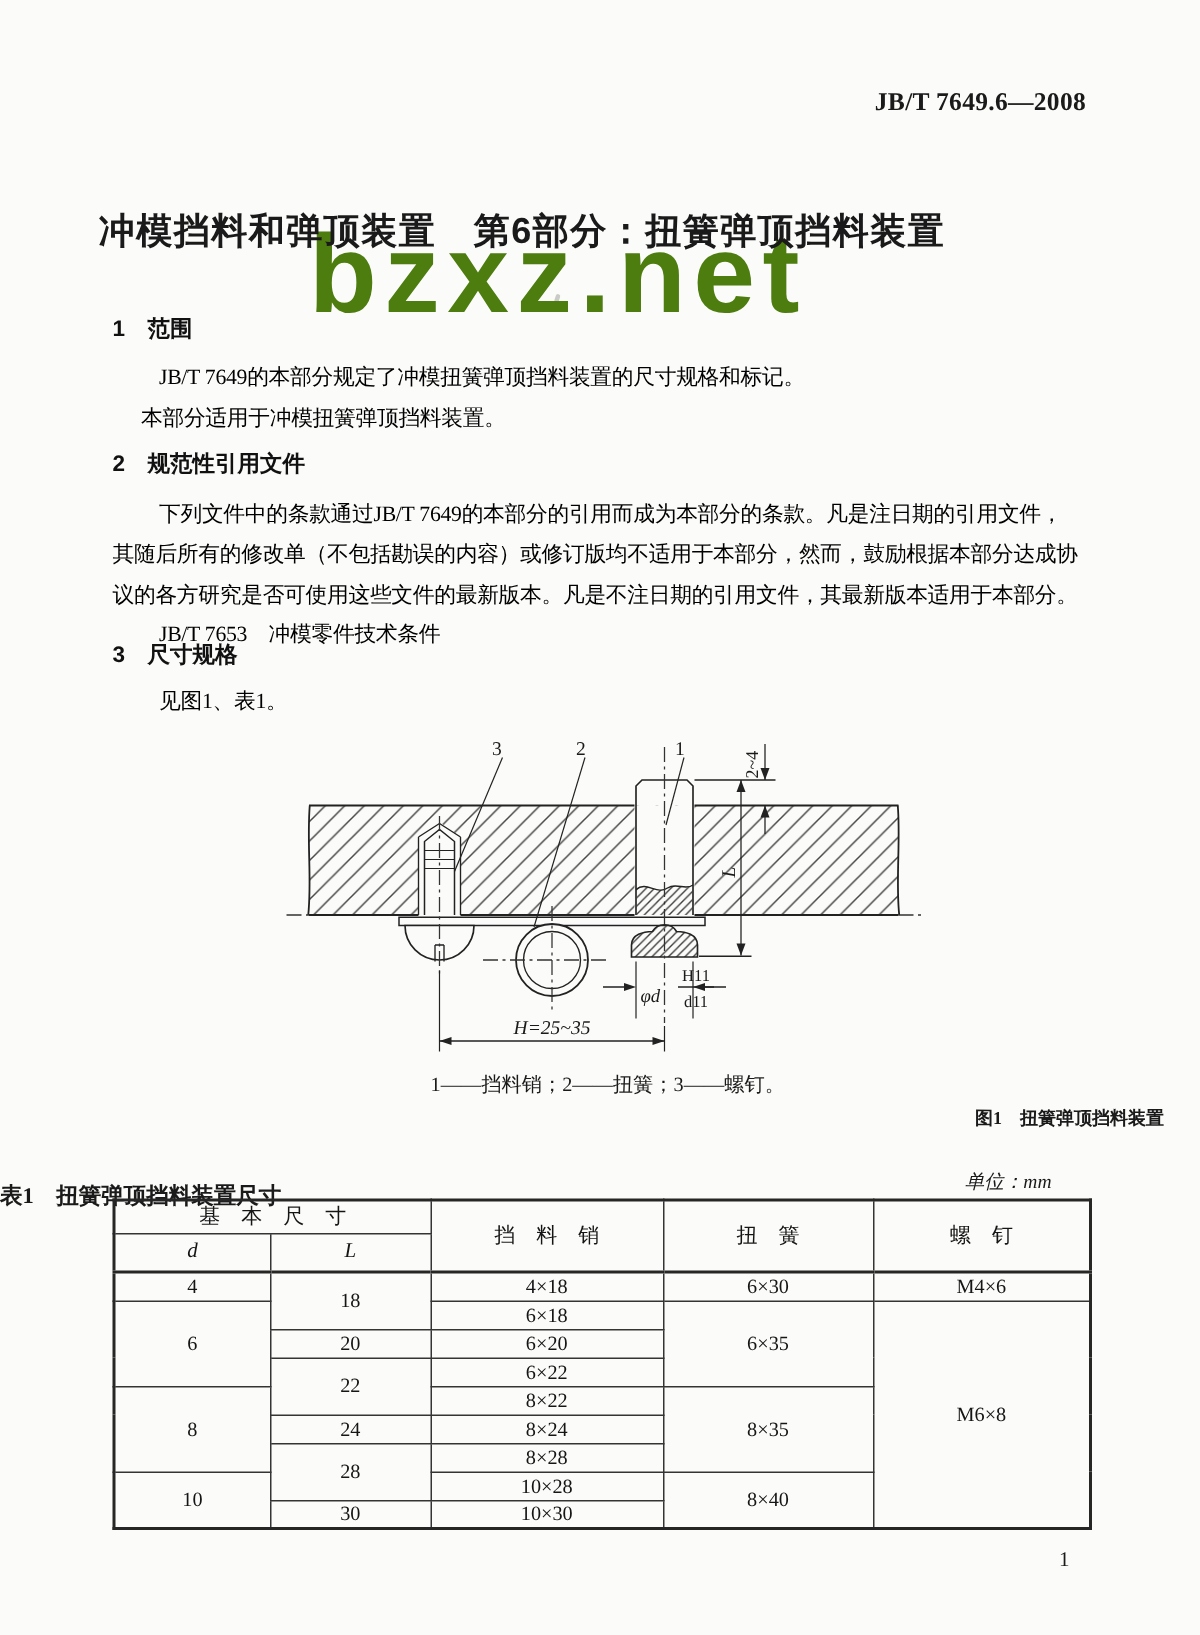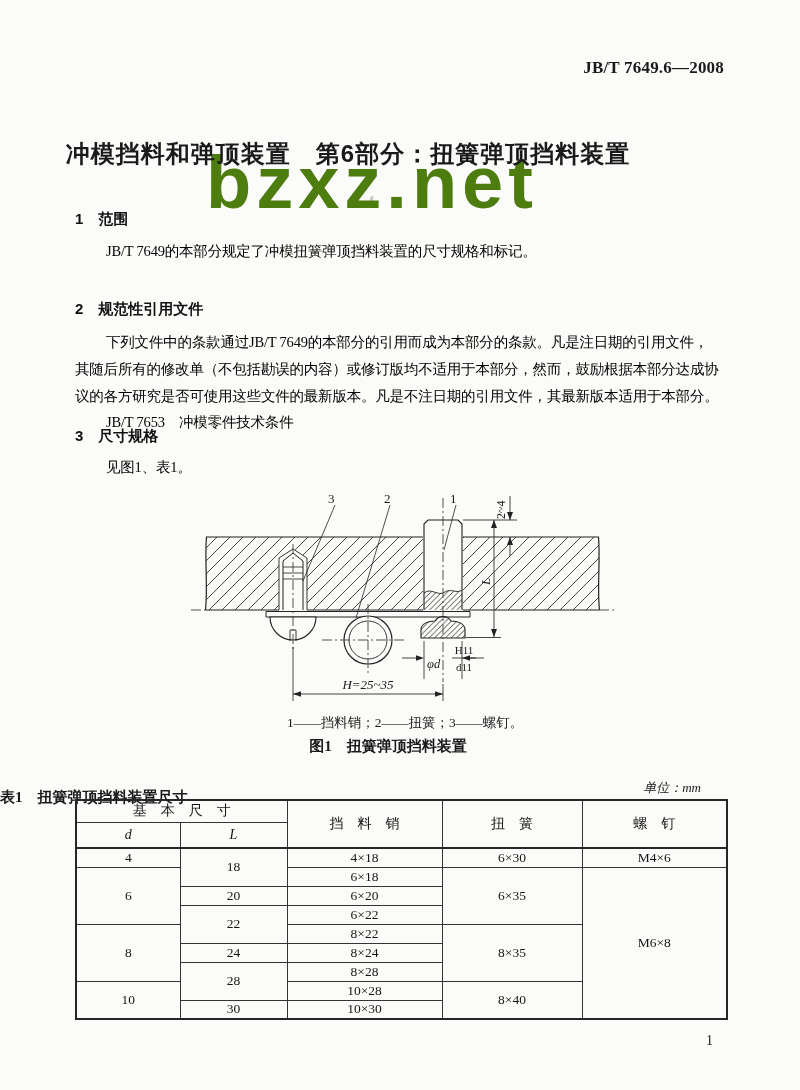--- a/index.html
+++ b/index.html
@@ -10,21 +10,21 @@
   .doc-code{top:58px;right:76px;font-size:17px;font-weight:bold;letter-spacing:.2px;margin-left:18px;}
   .watermark{top:146px;left:166px;font-size:74px;font-weight:bold;color:#4d7c0f;
              letter-spacing:5px;z-index:1;line-height:1;margin-left:40px;}
   .title{top:138px;left:0;width:696px;text-align:center;font-size:24px;font-weight:bold;
          letter-spacing:1px;z-index:2;}
   .h{font-size:15px;font-weight:bold;color:#111;white-space:nowrap;z-index:2;}
   .bt{font-size:14.5px;color:#000000;letter-spacing:-.2px;white-space:nowrap;}
   .speck{top:196px;left:370px;width:3px;height:6px;background:#9a9a9a;opacity:.5;
          border-radius:2px;transform:rotate(18deg);}
   .legend{top:714px;left:287px;font-size:13.5px;white-space:nowrap;}
-  .figcap{top:737px;left:0;width:776px;text-align:center;font-size:15px;font-weight:bold;}
+  .figcap{top:737px;left:0;width:776px;text-align:right;font-size:12px;font-weight:bold;}
   .tabcap{top:788px;left:0;width:782px;text-align:left;font-size:15px;font-weight:bold;}
   .unit{top:779px;right:99px;font-size:13px;font-style:italic;}
   .tablewrap{left:75px;top:799px;}
   table.dim{border-collapse:collapse;table-layout:fixed;width:651px;border:2px solid #262626;}
   table.dim th,table.dim td{border:1px solid #343434;text-align:center;vertical-align:middle;
          padding:0;font-size:13.5px;font-weight:normal;color:#151515;}
   table.dim th{font-size:14px;}
   tr.hr1{height:22px;}
   tr.hr2{height:26px;}
   tr.br{height:19px;}
@@ -38,20 +38,21 @@
 
 <div class="page">
 
   <div class="abs watermark sans">bzxz.net</div>
   <div class="abs doc-code">JB/T 7649.6—2008</div>
   <div class="abs title sans">冲模挡料和弹顶装置　第6部分：扭簧弹顶挡料装置</div>
   <div class="abs speck"></div>
 
   <div class="abs h sans" style="top:210px;left:75px">1　范围</div>
   <div class="abs bt" style="top:242px;left:106px">JB/T 7649的本部分规定了冲模扭簧弹顶挡料装置的尺寸规格和标记。</div>
+  <div class="abs bt" style="top:269px;left:94px">本部分适用于冲模扭簧弹顶挡料装置。</div>
 
   <div class="abs h sans" style="top:300px;left:75px">2　规范性引用文件</div>
   <div class="abs bt" style="top:333px;left:106px">下列文件中的条款通过JB/T 7649的本部分的引用而成为本部分的条款。凡是注日期的引用文件，</div>
   <div class="abs bt" style="top:387px;left:75px">议的各方研究是否可使用这些文件的最新版本。凡是不注日期的引用文件，其最新版本适用于本部分。</div>
   <div class="abs bt" style="top:360px;left:75px">其随后所有的修改单（不包括勘误的内容）或修订版均不适用于本部分，然而，鼓励根据本部分达成协</div>
   <div class="abs bt" style="top:413px;left:106px">JB/T 7653　冲模零件技术条件</div>
 
   <div class="abs h sans" style="top:427px;left:75px">3　尺寸规格</div>
   <div class="abs bt" style="top:458px;left:106px">见图1、表1。</div>
 

